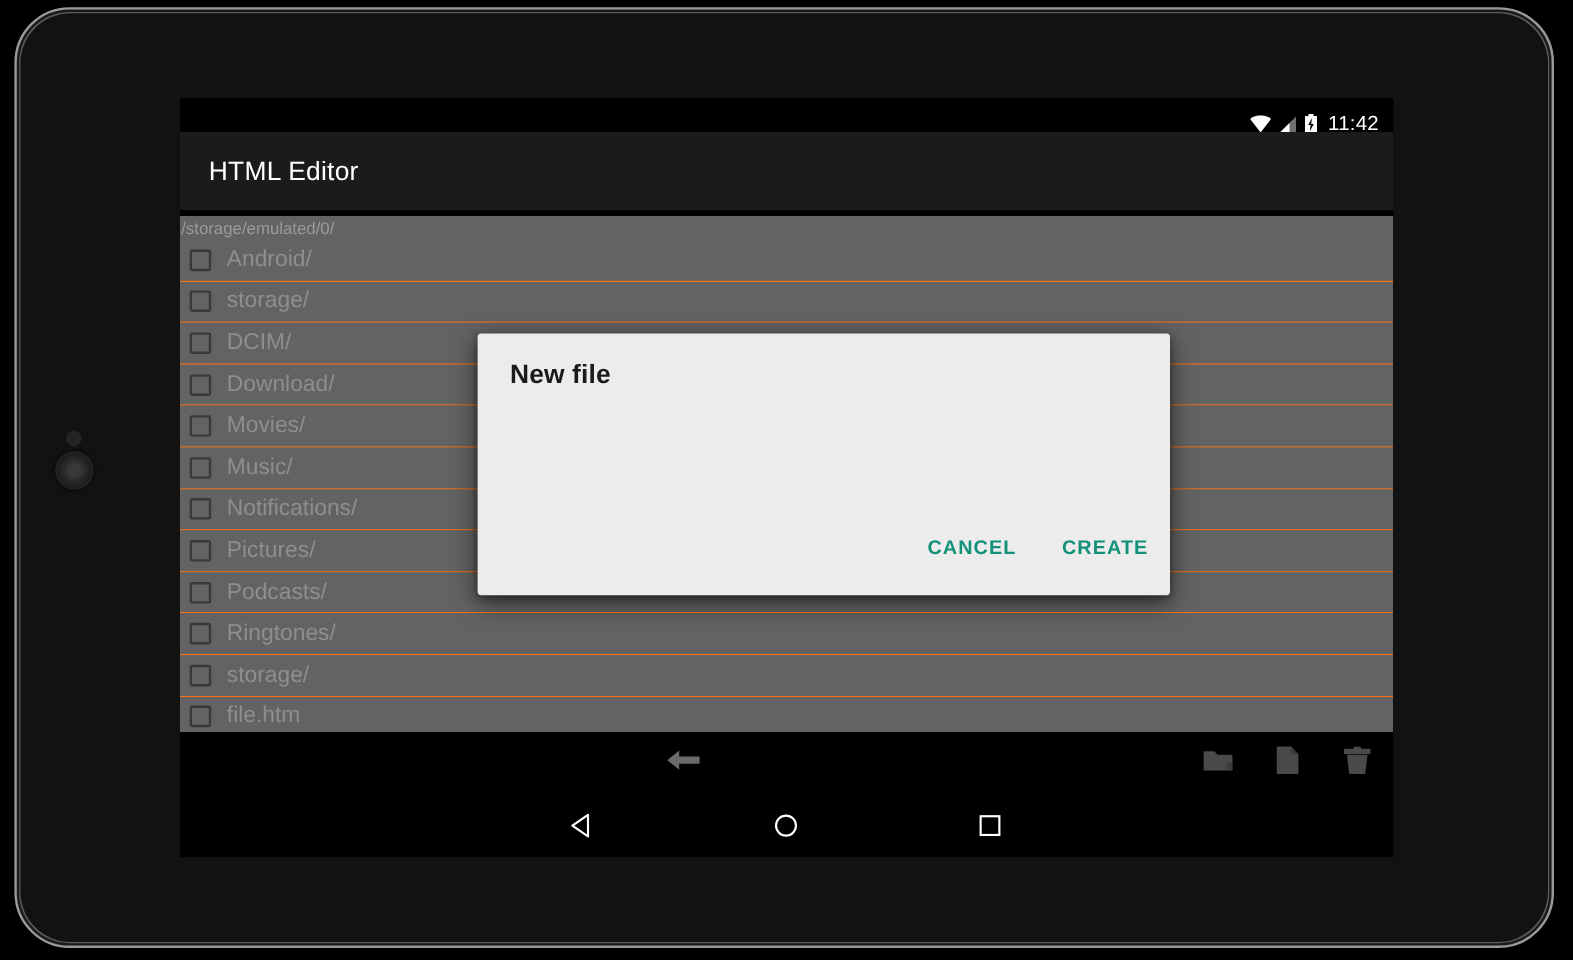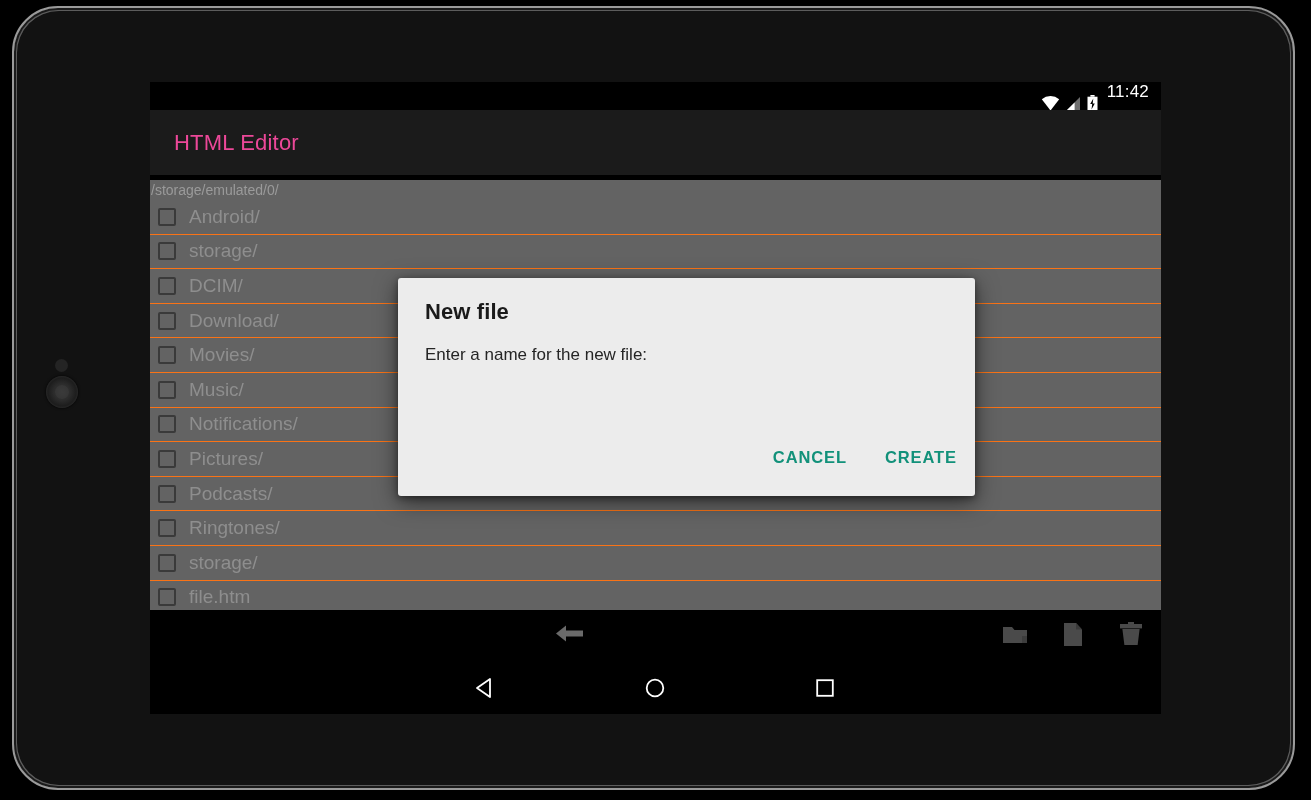--- a/index.html
+++ b/index.html
@@ -77,20 +77,21 @@
     overflow: hidden;
   }
 
   
   #status-bar {
     position: absolute;
     left: 0; top: 0;
     width: 1011px; height: 42px;
     background: #000000;
     display: flex;
+    align-items: center;
     justify-content: flex-end;
     padding-right: 12px;
     box-sizing: border-box;
   }
   .status-icon { margin-left: 6px; display: flex; align-items: center; }
   #status-clock {
     color: #ffffff;
     font-size: 17px;
     margin-left: 9px;
     letter-spacing: .2px;
@@ -99,21 +100,21 @@
   
   #app-bar {
     position: absolute;
     left: 0; top: 28px;
     width: 1011px; height: 65px;
     background: #1b1b1b;
     display: flex;
     align-items: center;
   }
   #app-title {
-    color: #ec4899;
+    color: #ffffff;
     font-size: 22px;
     margin-left: 24px;
     letter-spacing: .2px;
   }
 
   
   #browser-panel {
     position: absolute;
     left: 0; top: 98px;
     width: 1011px;
@@ -411,21 +412,20 @@
         <span>
           <svg width="22" height="22" viewBox="0 0 22 22">
             <rect x="3.2" y="3.2" width="15.6" height="15.6" fill="none" stroke="#ffffff" stroke-width="1.8"></rect>
           </svg>
         </span>
       </div>
     </div>
 
     <div id="dialog">
       <div id="dialog-title">New file</div>
-      <div id="dialog-message">Enter a name for the new file:</div>
 
 
       <div id="dialog-buttons">
         <button class="dialog-btn">CANCEL</button>
         <button class="dialog-btn">CREATE</button>
       </div>
     </div>
 
   </div>
 </div>

